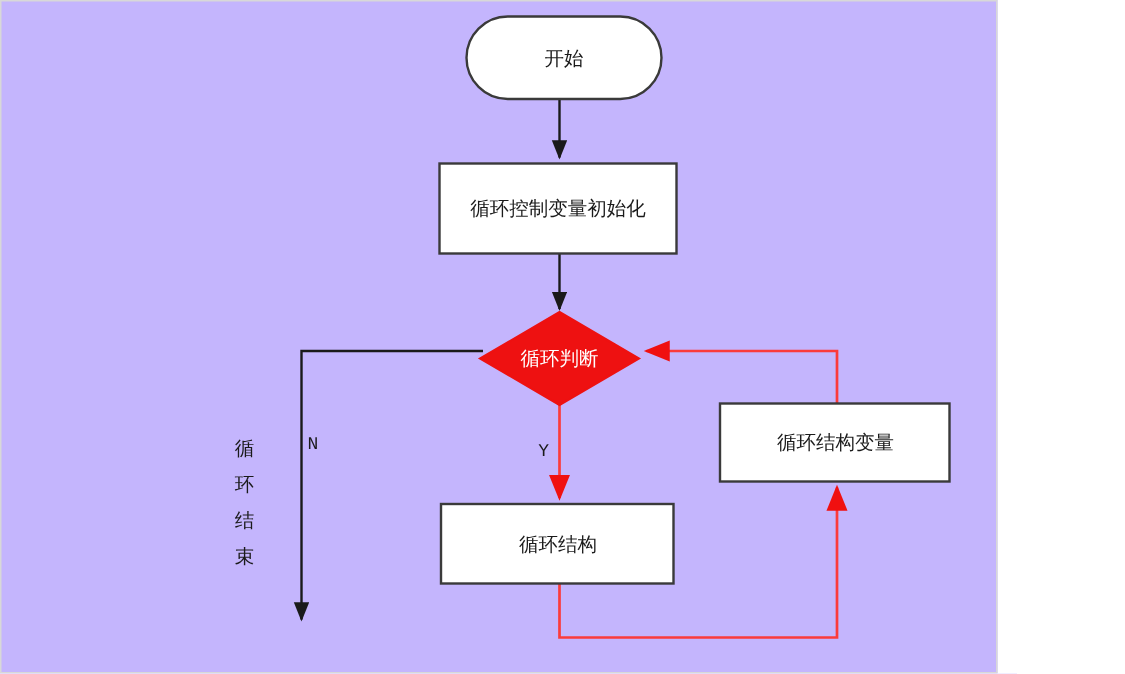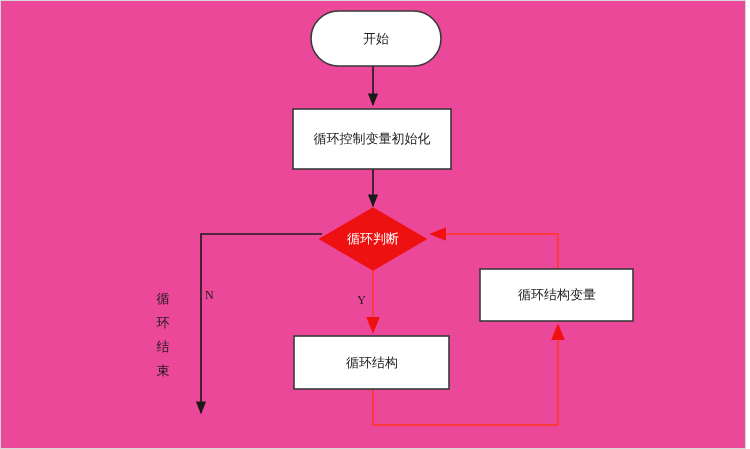--- a/index.html
+++ b/index.html
@@ -2,27 +2,27 @@
 <html><head>
 <meta charset="utf-8">
 <style>
   html, body {
     margin: 0;
     padding: 0;
     background: #ffffff;
   }
   #canvas {
     position: relative;
-    width: 746px;
+    width: 665px;
     height: 449px;
-    background: #ec4899;
+    background: #c4b5fd;
     border: 1px solid #d8d8d8;
     box-sizing: border-box;
     overflow: hidden;
-    font-family: Liberation Serif, serif;
+    font-family: Liberation Mono, monospace;
   }
   #flow-svg {
     position: absolute;
     left: 0;
     top: 0;
     width: 750px;
     height: 449px;
   }
   .node-text {
     font-size: 13px;

